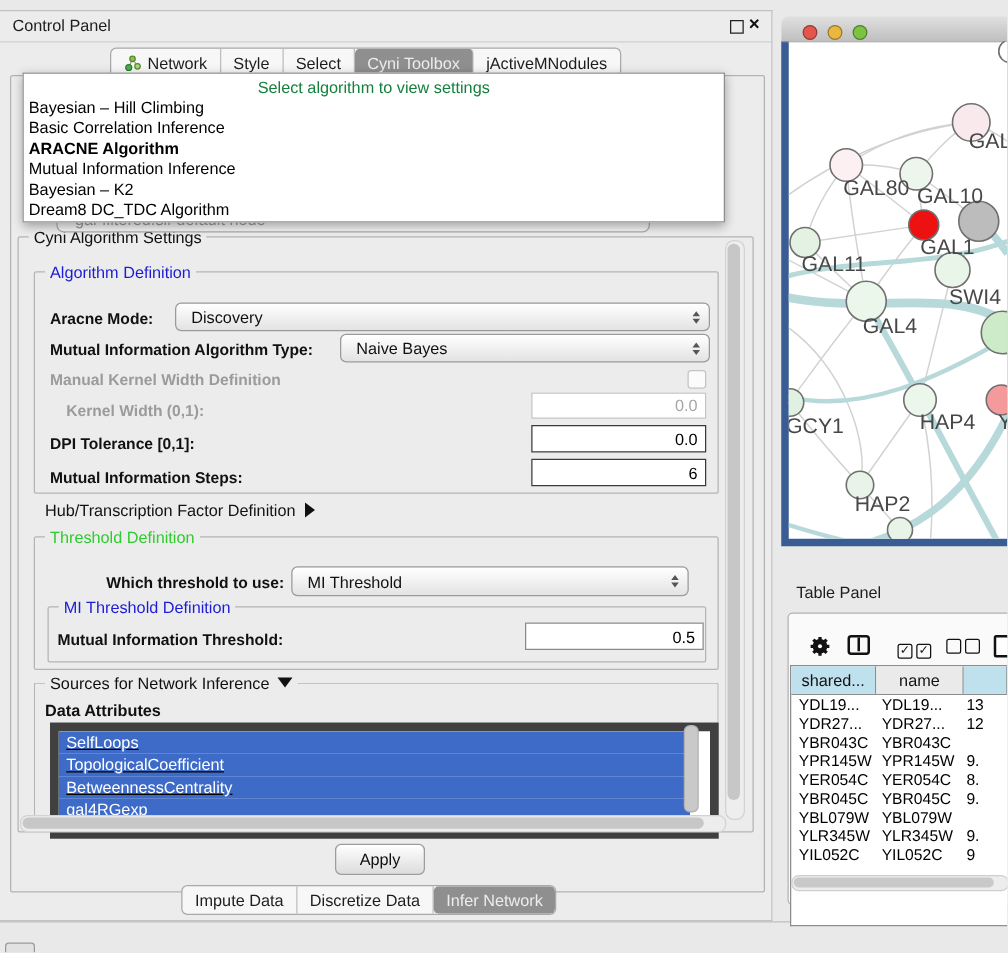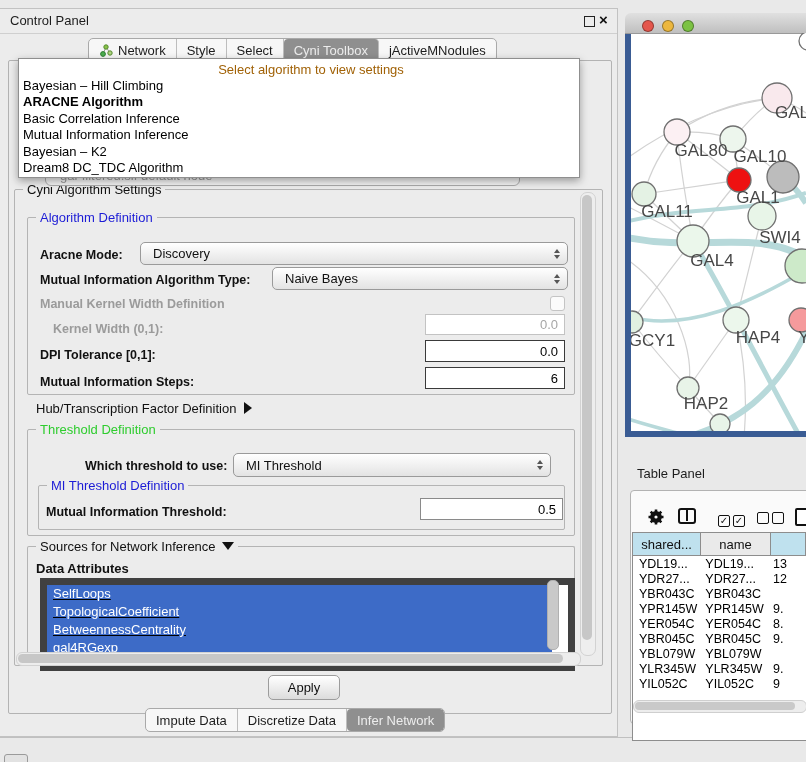--- a/index.html
+++ b/index.html
@@ -12,21 +12,21 @@
   #btn-max{left:584px;top:7px;width:9px;height:9px;border:1.5px solid #222;}
   #btn-close{left:599px;top:2px;font-size:15px;font-weight:bold;color:#111;}
   .segbar{display:flex;height:22px;border:1px solid #a9a9a9;border-radius:5px;background:#f7f7f7;overflow:hidden;}
   .seg{display:flex;align-items:center;justify-content:center;font-size:13px;color:#1d1d1d;border-right:1px solid #bdbdbd;padding:0 10px;box-sizing:border-box;white-space:nowrap;}
   .seg:last-child{border-right:none;}
   .seg.sel{background:#8f8f8f;color:#ededed;border-radius:4px;}
   #top-tabs{left:88px;top:29px;}
   #cp-content{left:8px;top:51px;width:602px;height:652px;border:1px solid #b3b3b3;background:#ececec;border-radius:2px;}
   
   #popup{left:18px;top:49px;width:560px;height:118px;background:#ffffff;border:1px solid #8f8f8f;box-shadow:0 3px 8px rgba(0,0,0,.35);z-index:30;}
-  #popup-ph{width:100%;text-align:center;color:#a16207;font-size:13px;line-height:17px;margin-top:2px;padding-left:12px;}
+  #popup-ph{width:100%;text-align:center;color:#15803d;font-size:13px;line-height:17px;margin-top:2px;}
   .pop-item{font-size:13px;line-height:16.4px;padding-left:4px;color:#000;white-space:nowrap;}
   .pop-item.bold{font-weight:bold;}
   
   #sliver{left:45px;top:167px;width:475px;height:11px;overflow:hidden;z-index:5;}
   #sliver-inner{position:absolute;left:0;top:-12px;width:100%;height:22px;border:1px solid #ababab;border-radius:6px;background:#f4f4f4;color:#9a9a9a;font-size:13px;line-height:22px;padding-left:14px;box-sizing:border-box;}
   
   .group{border:1px solid #b4b4b4;border-radius:2px;box-sizing:border-box;}
   .gtitle{position:absolute;top:-8px;left:8px;background:#ececec;padding:0 4px;font-size:13px;color:#111;white-space:nowrap;}
   #settings{left:14px;top:180px;width:589px;height:477px;}
   #box-alg{left:27px;top:208px;width:548px;height:178px;}
@@ -112,22 +112,22 @@
     <div id="cp-content" class="abs"></div>
 
     <div id="sliver" class="abs">
       <div id="sliver-inner">gal-filtered.sif default node</div>
     </div>
 
     <div id="popup" class="abs">
       <div id="popup-ph">Select algorithm to view settings</div>
       <div id="popup-items">
           <div class="pop-item">Bayesian – Hill Climbing</div>
+          <div class="pop-item">Basic Correlation Inference</div>
           <div class="pop-item bold">ARACNE Algorithm</div>
-          <div class="pop-item">Basic Correlation Inference</div>
           <div class="pop-item">Mutual Information Inference</div>
           <div class="pop-item">Bayesian – K2</div>
           <div class="pop-item">Dream8 DC_TDC Algorithm</div>
         </div>
     </div>
 
     <div id="settings" class="abs group">
       <span class="gtitle">Cyni Algorithm Settings</span>
     </div>
 

